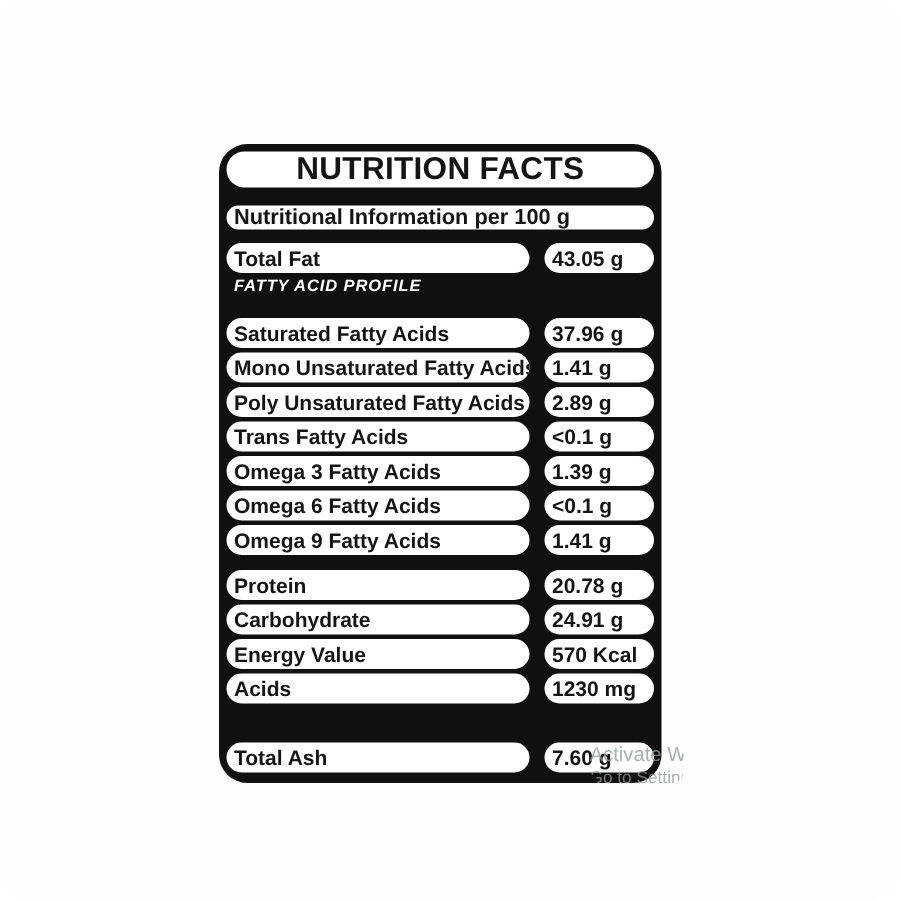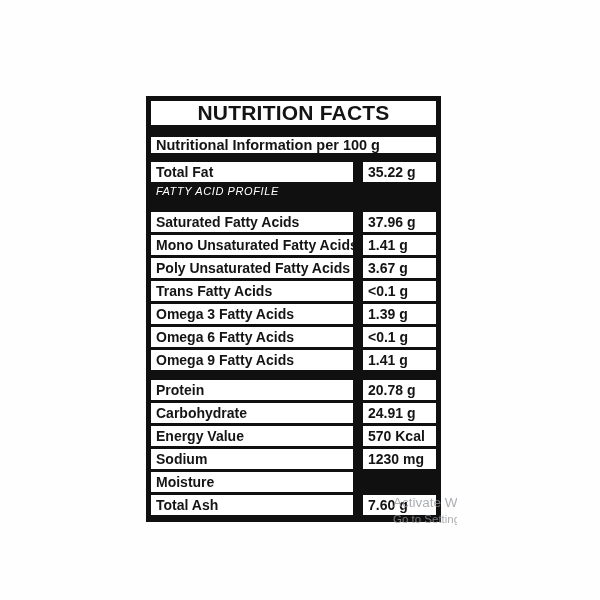--- a/index.html
+++ b/index.html
@@ -1,15 +1,15 @@
 <!DOCTYPE html>
 <html><head>
 <meta charset="utf-8">
 <style>
-  * { margin: 0; padding: 0; box-sizing: border-box; }
+  * { margin: 0; padding: 0; box-sizing: border-box; border-radius: 19px; }
   html, body { width: 600px; height: 600px; }
   body {
     background: #ffffff;
     font-family: "Liberation Sans", "DejaVu Sans", sans-serif;
     position: relative;
     overflow: hidden;
   }
   .page {
     position: absolute;
     inset: 0;
@@ -73,21 +73,21 @@
   .cell-label { width: 202px; }
   .cell-value { margin-left: 10px; flex: 1; }
   .section-band {
     height: 19px;
     margin-bottom: 15px;
     display: flex;
     align-items: center;
     padding-left: 5px;
     color: #ffffff;
     font-size: 11px;
-    font-weight: normal;
+    font-weight: bold;
     font-style: italic;
     letter-spacing: 0.6px;
     white-space: nowrap;
   }
   .thick-gap { height: 7px; flex: 0 0 auto; }
   .watermark {
     position: absolute;
     left: 393px;
     top: 493px;
     width: 64px;
@@ -115,38 +115,38 @@
   <div class="label-card">
 
     <div class="title-box">
       <span>NUTRITION FACTS</span>
     </div>
 
     <div class="subtitle-box">Nutritional Information per 100 g</div>
 
     <div class="row">
       <div class="cell cell-label">Total Fat</div>
-      <div class="cell cell-value">35.22 g</div>
+      <div class="cell cell-value">43.05 g</div>
     </div>
 
     <div class="section-band">FATTY ACID PROFILE</div>
 
     <div class="row">
       <div class="cell cell-label">Saturated Fatty Acids</div>
       <div class="cell cell-value">37.96 g</div>
     </div>
 
     <div class="row">
       <div class="cell cell-label">Mono Unsaturated Fatty Acids</div>
       <div class="cell cell-value">1.41 g</div>
     </div>
 
     <div class="row">
       <div class="cell cell-label">Poly Unsaturated Fatty Acids</div>
-      <div class="cell cell-value">3.67 g</div>
+      <div class="cell cell-value">2.89 g</div>
     </div>
 
     <div class="row">
       <div class="cell cell-label">Trans Fatty Acids</div>
       <div class="cell cell-value">&lt;0.1 g</div>
     </div>
 
     <div class="row">
       <div class="cell cell-label">Omega 3 Fatty Acids</div>
       <div class="cell cell-value">1.39 g</div>
@@ -173,26 +173,25 @@
       <div class="cell cell-label">Carbohydrate</div>
       <div class="cell cell-value">24.91 g</div>
     </div>
 
     <div class="row">
       <div class="cell cell-label">Energy Value</div>
       <div class="cell cell-value">570 Kcal</div>
     </div>
 
     <div class="row">
-      <div class="cell cell-label">Sodium</div>
+      <div class="cell cell-label">Acids</div>
       <div class="cell cell-value">1230 mg</div>
     </div>
 
     <div class="row">
-      <div class="cell cell-label">Moisture</div>
     </div>
 
     <div class="row">
       <div class="cell cell-label">Total Ash</div>
       <div class="cell cell-value">7.60 g</div>
     </div>
 
   </div>
 
   <div class="watermark">

